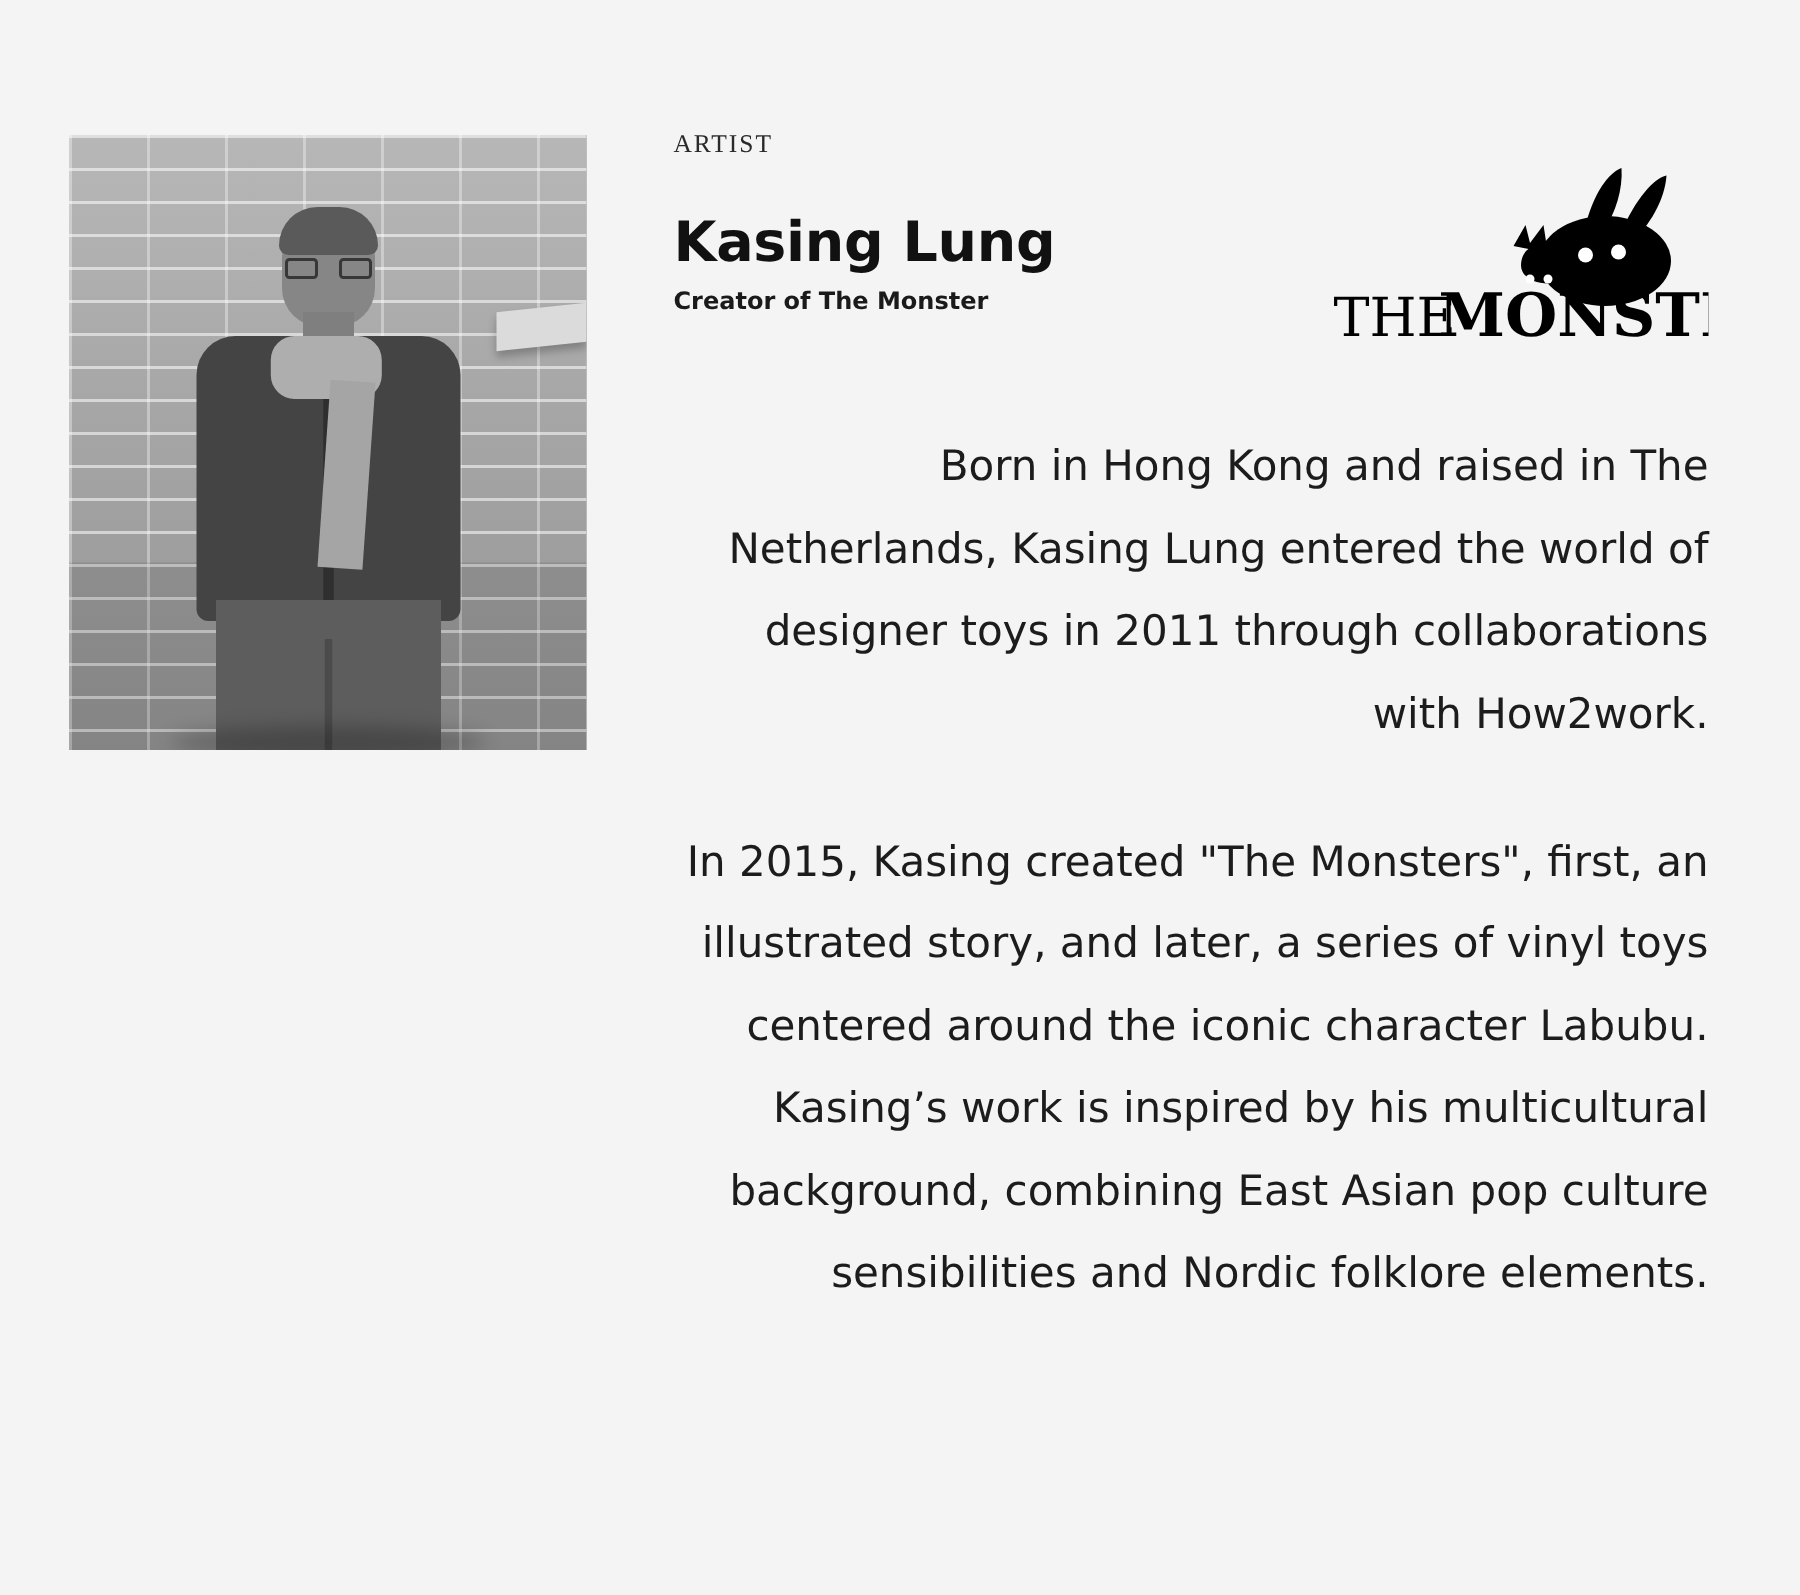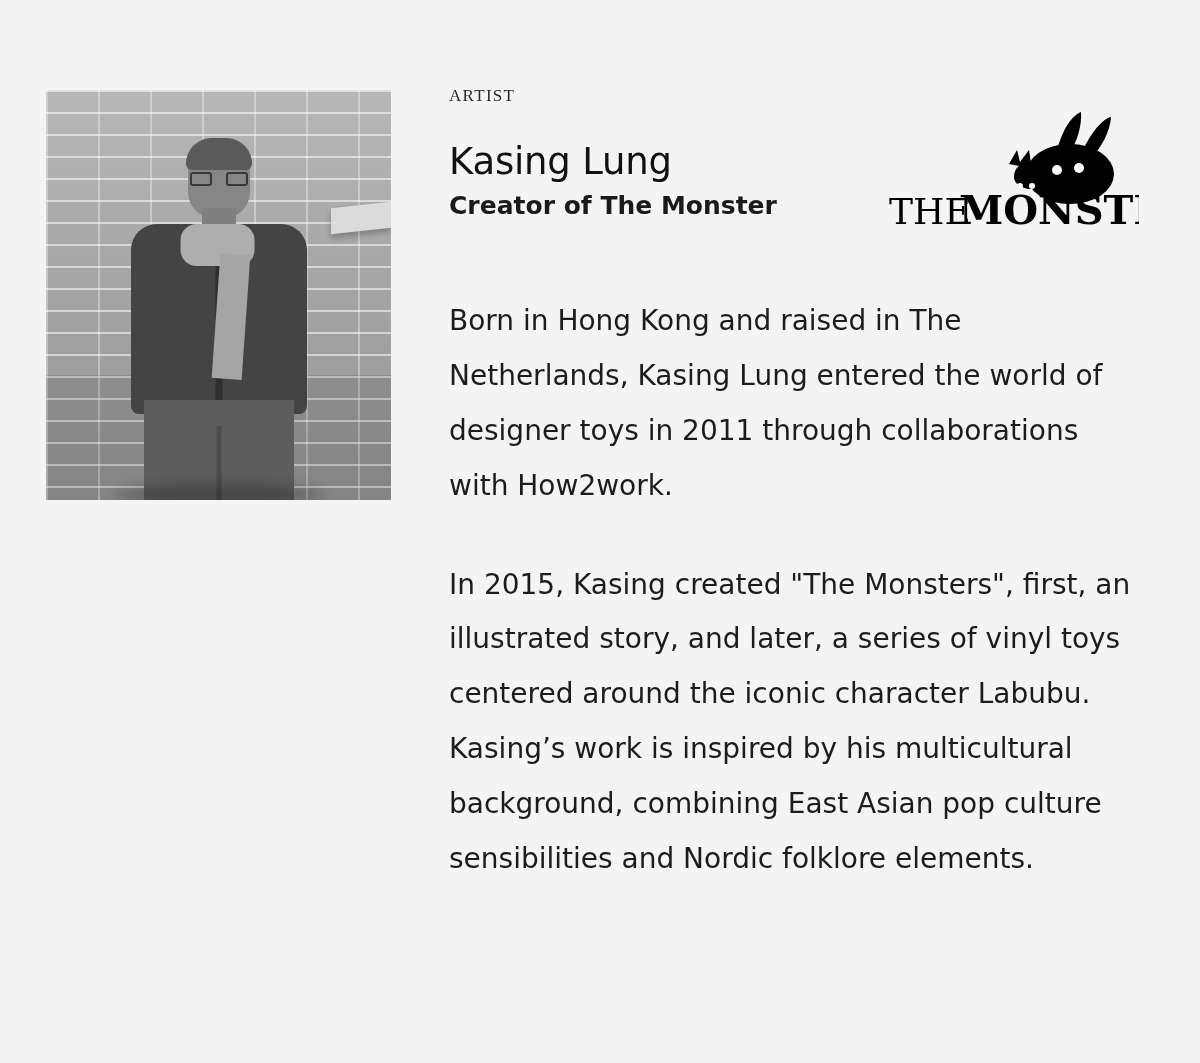--- a/index.html
+++ b/index.html
@@ -213,27 +213,27 @@
   .eyebrow {
     font-size: 17px;
     letter-spacing: 1.3px;
     color: #2a2a2a;
     font-weight: 400;
     margin: 0 0 34px 0;
     font-family: Liberation Serif, serif;
   }
   .name {
     font-size: 37px;
-    font-weight: 400;
+    font-weight: 700;
     letter-spacing: -0.2px;
     margin: 0 0 8px 0;
     color: #111;
   }
   .subtitle {
-    font-size: 25px;
+    font-size: 16px;
     font-weight: 700;
     margin: 0;
     color: #1a1a1a;
   }
 
   
   .logo {
     position: absolute;
     right: 10px;
     top: 26px;
@@ -245,20 +245,21 @@
   .bio {
     margin-top: 74px;
     width: 690px;
   }
   .bio p {
     font-size: 28px;
     line-height: 1.96;
     color: #1c1c1c;
     margin: 0 0 44px 0;
     font-weight: 400;
+    text-align: right;
   }
   .bio p:last-child { margin-bottom: 0; }
 </style>
 </head>
 <body>
 
 <div class="artist-card">
 
   <div class="portrait-wrap">
     <div class="portrait">

